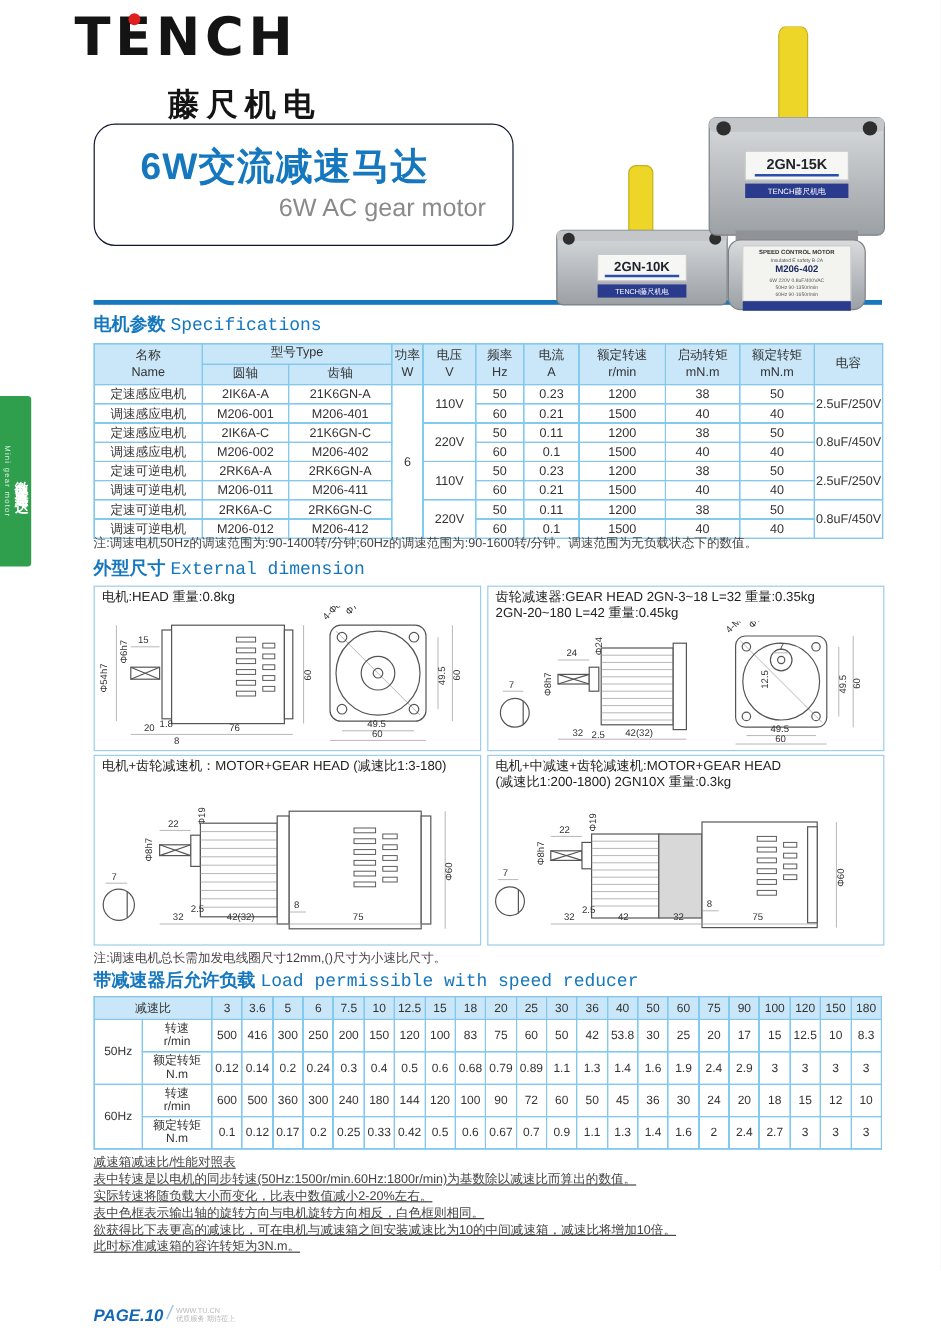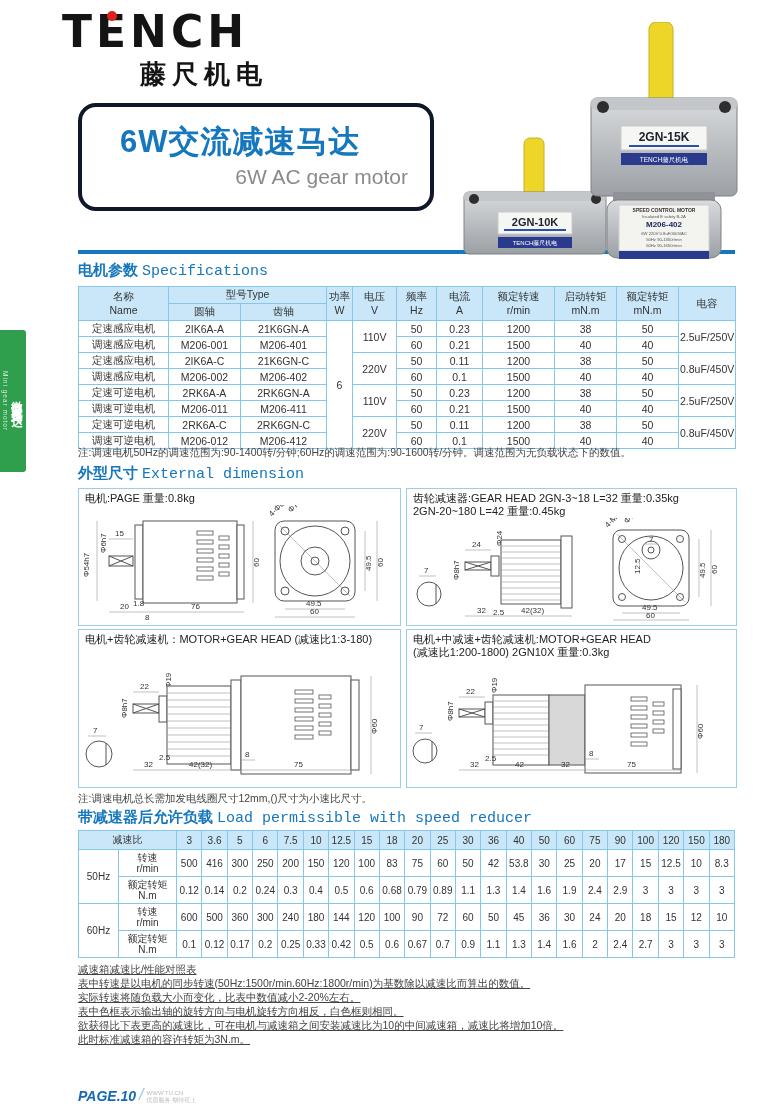--- a/index.html
+++ b/index.html
@@ -3,28 +3,28 @@
 <meta charset="utf-8">
 <style>
   html,body{margin:0;padding:0;background:#e9e9e9;}
   #page{position:relative;width:784px;height:1112px;background:#fff;overflow:hidden;
         font-family:"Liberation Sans",sans-serif;color:#333;}
   
   .logo{position:absolute;left:62px;top:10px;}
   .logo-en{font-family:"DejaVu Sans",sans-serif;font-size:44px;font-weight:900;color:#141414;
            letter-spacing:4px;line-height:1;position:relative;}
   .logo-dot{position:absolute;left:45px;top:1px;width:10px;height:10px;border-radius:50%;background:#e01f1f;}
-  .logo-cn{font-size:26px;font-weight:700;color:#141414;letter-spacing:6px;margin:3px 0 0 78px;}
+  .logo-cn{font-size:26px;font-weight:700;color:#141414;letter-spacing:6px;margin:16px 0 0 78px;}
   
   .side-tab{position:absolute;left:0;top:330px;width:26px;height:142px;background:#2f9e4d;
             border-radius:0 3px 3px 0;display:flex;flex-direction:row;align-items:center;justify-content:center;}
   .side-en{writing-mode:vertical-rl;color:#d7efdd;font-size:6.5px;letter-spacing:1px;}
   .side-cn{writing-mode:vertical-rl;color:#fff;font-size:11.5px;font-weight:700;letter-spacing:3px;}
   
-  .banner{position:absolute;left:78px;top:103px;width:348px;height:100px;border:4px solid #0f172a;border-radius:18px;}
+  .banner{position:absolute;left:78px;top:103px;width:348px;height:100px;border:1px solid #0f172a;border-radius:18px;}
   .banner-cn{position:absolute;left:38px;top:14px;font-size:31px;font-weight:900;color:#1577bd;letter-spacing:1px;}
   .banner-en{position:absolute;right:22px;top:58px;font-size:21px;color:#8a8a8a;}
   
   .divider{position:absolute;left:78px;top:250px;width:657px;height:4px;background:#1577bd;}
   
   .photo{position:absolute;}
   .photo-small{left:460px;top:136px;width:150px;height:122px;}
   .photo-large{left:585px;top:22px;width:158px;height:238px;}
   
   .sec{position:absolute;left:78px;font-size:15px;color:#1577bd;}
@@ -263,21 +263,21 @@
       </tbody>
   </table>
 
   <div class="note" style="top:446px">注:调速电机50Hz的调速范围为:90-1400转/分钟;60Hz的调速范围为:90-1600转/分钟。调速范围为无负载状态下的数值。</div>
 
   <div class="sec" style="top:464px">
     <span class="cn">外型尺寸</span><span class="en">External dimension</span>
   </div>
 
   <div class="panel p1">
-    <div class="cap">电机:PAGE 重量:0.8kg</div>
+    <div class="cap">电机:HEAD 重量:0.8kg</div>
     <svg width="319" height="116" viewBox="0 0 319 116">
       <line class="tn" x1="18" y1="16" x2="18" y2="96"></line>
       <text class="dim" transform="rotate(-90,10,72)" x="10" y="72">Φ54h7</text>
       <rect class="fillw" x="30" y="51" width="24" height="10"></rect>
       <line class="ln" x1="30" y1="51" x2="54" y2="61"></line>
         <line class="ln" x1="30" y1="61" x2="54" y2="51"></line>
       <text class="dim" transform="rotate(-90,27,48)" x="27" y="48">Φ6h7</text>
       <line class="tn" x1="30" y1="34" x2="54" y2="34"></line>
       <text class="dim" x="36" y="31">15</text>
       <rect class="fillw" x="56" y="20" width="8" height="74"></rect>

